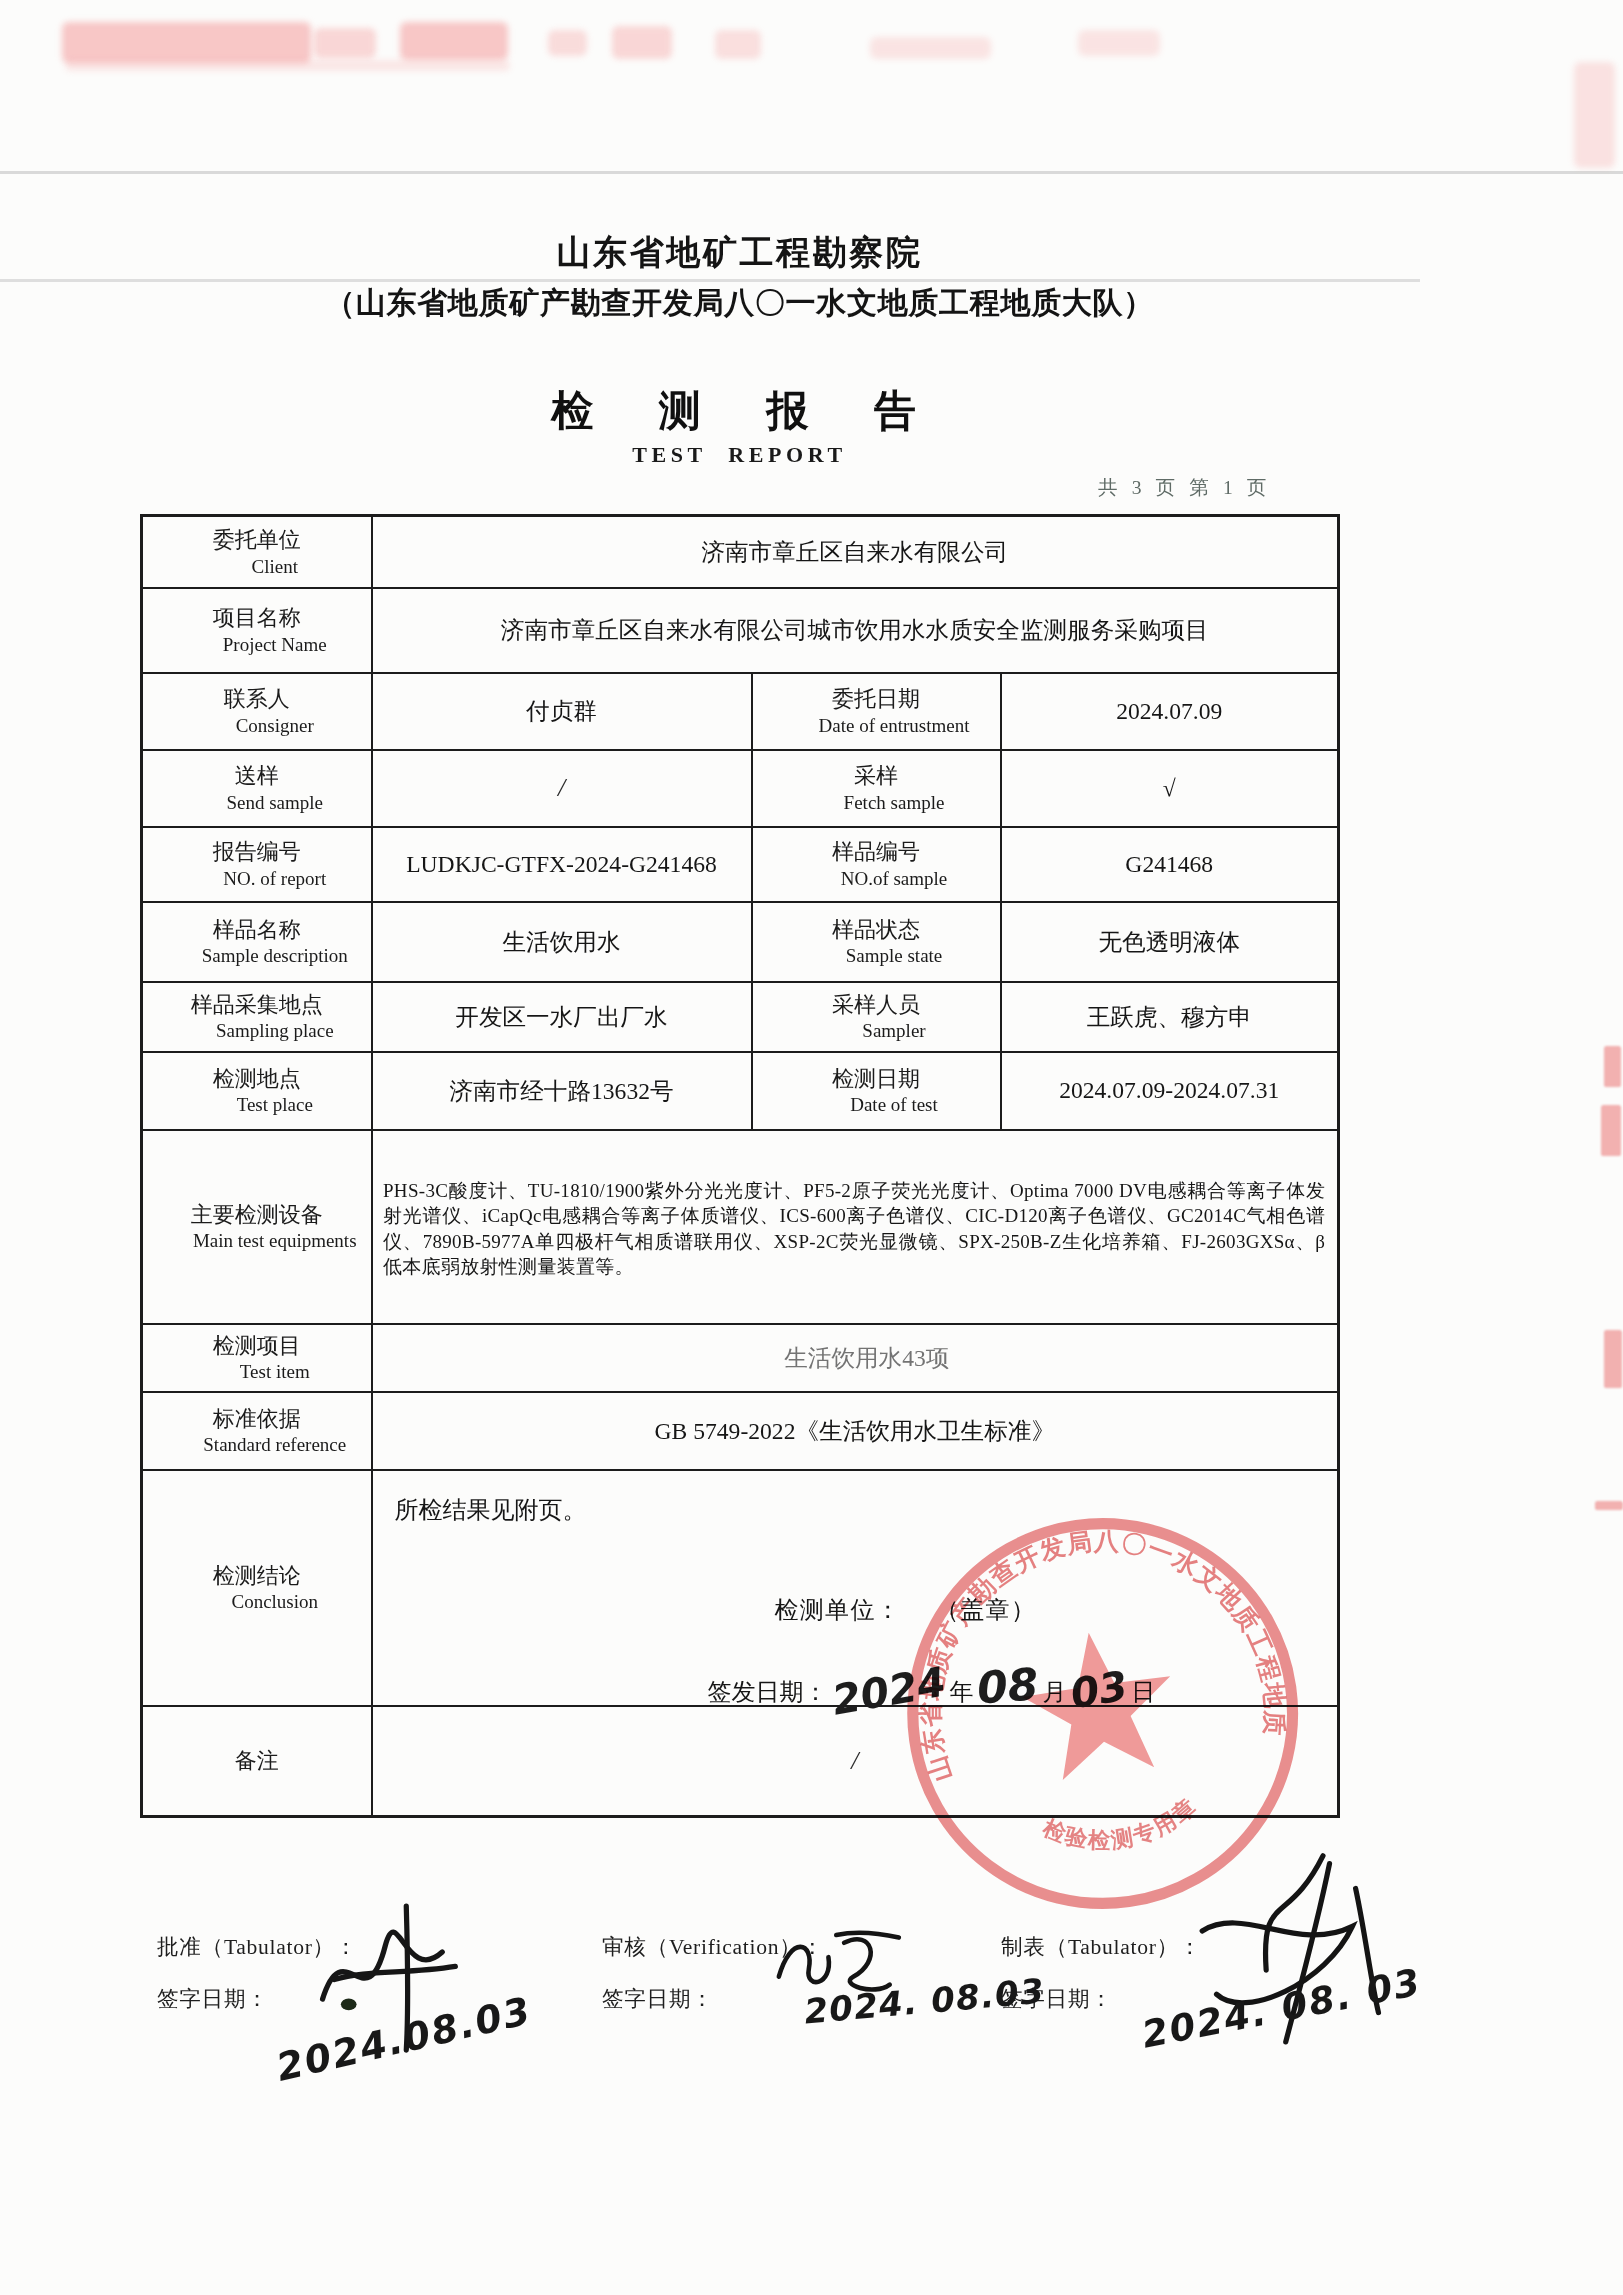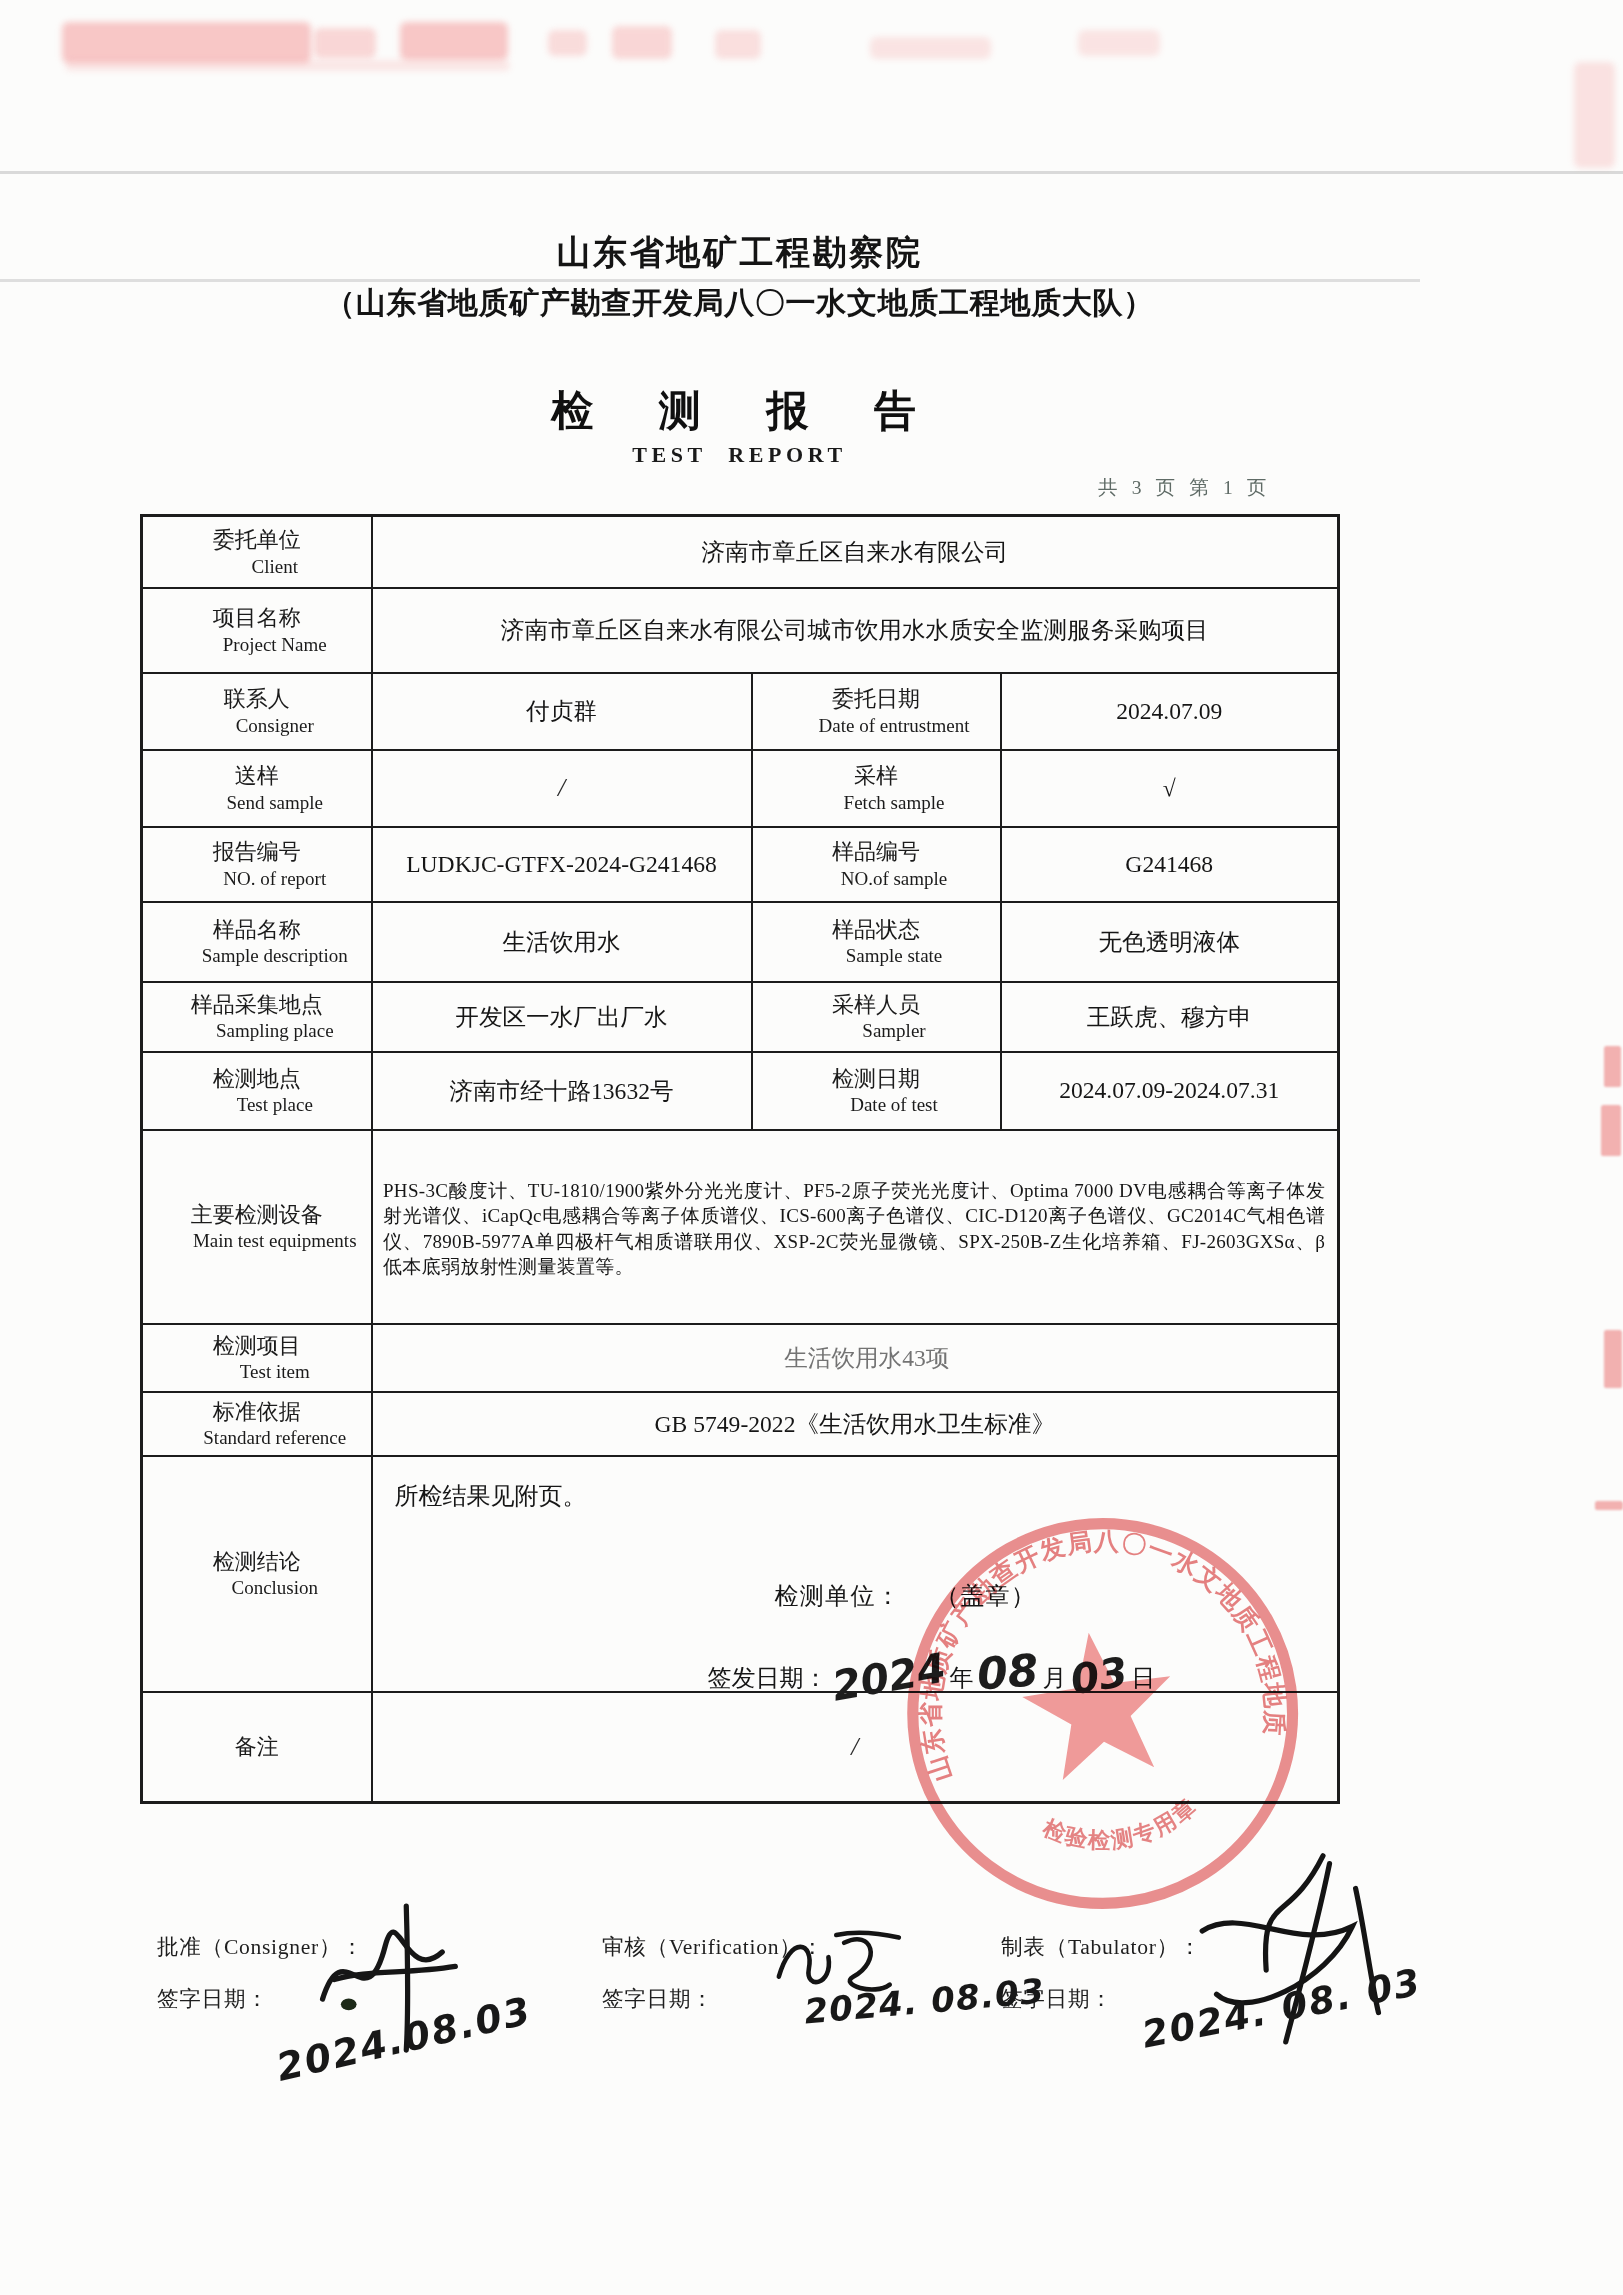--- a/index.html
+++ b/index.html
@@ -28,21 +28,21 @@
   table.report tr.r-bottom td{border-bottom:3.9px solid #1c1c1c;}
   td.lab .cn{font-size:22px;line-height:1.35;color:#1b1b1b;}
   td.lab .en{font-size:19px;line-height:1.25;color:#1b1b1b;padding-left:36px;}
   td.val{font-size:23.6px;color:#161616;}
   td.val.small{font-size:15px;line-height:1.6;padding:2.6px 6.5px;}
   td.val.faded{color:#737373;padding-left:24px;}
   td.val.slash{font-size:26px;font-style:italic;color:#2a2a2a;}
   td.val.equip{text-align:justify;padding:10.5px 11.8px 6.5px 10.5px;font-size:19px;line-height:1.34;letter-spacing:0.3px;}
   .r1{height:72px}.r2{height:85px}.r3{height:77px}.r4{height:77px}
   .r5{height:75px}.r6{height:80px}.r7{height:70px}.r8{height:88px}
-  .r9{height:78px}.r10{height:194px}.r11{height:68px}.r12{height:64px}
+  .r9{height:78px}.r10{height:194px}.r11{height:68px}.r12{height:78px}
   .r13{height:236px}.r14{height:111px}
   
   td.concl{position:relative;}
   .concl-note{position:absolute;left:22px;top:23.6px;font-size:24px;}
   .concl-unit{position:absolute;left:402px;top:123px;font-size:24px;letter-spacing:1.3px;}
   .concl-unit .gap{display:inline-block;width:34px;}
   .concl-issue{position:absolute;left:335px;top:188px;font-size:24px;white-space:nowrap;}
   .hw{font-family:"DejaVu Sans",sans-serif;font-style:italic;font-weight:bold;color:#1d1d1d;}
   .concl-issue .hw{display:inline-block;font-size:41px;margin:0 3.9px;}
   .hw-y{transform:rotate(-10deg) translateY(5.2px);}
@@ -238,21 +238,21 @@
     <circle cx="320" cy="300" r="290" fill="none" stroke="rgba(224,88,88,0.72)" stroke-width="17"></circle>
     <polygon points="316,175 287.8,256.2 201.9,257.9 270.3,309.8 245.5,392.1 316,343 386.5,392.1 361.7,309.8 430.1,257.9 344.2,256.2" fill="rgba(238,128,128,0.85)"></polygon>
     <text font-size="38" font-family="Liberation Serif, serif" font-weight="bold" fill="rgba(222,85,85,0.8)" letter-spacing="2">
       <textPath href="#arcTop">山东省地质矿产勘查开发局八〇一水文地质工程地质大队</textPath>
     </text>
     <text font-size="34" font-family="Liberation Serif, serif" font-weight="bold" fill="rgba(222,85,85,0.78)" letter-spacing="3">
       <textPath href="#arcBottom">检验检测专用章</textPath>
     </text>
   </svg>
 
-  <div class="f-label" style="left:157px;top:1932px;">批准（Consigner）：</div>
+  <div class="f-label" style="left:157px;top:1932px;">批准（Tabulator）：</div>
   <div class="f-label" style="left:157px;top:1984px;">签字日期：</div>
   <div class="f-label" style="left:602px;top:1932px;">审核（Verification）：</div>
   <div class="f-label" style="left:602px;top:1984px;">签字日期：</div>
   <div class="f-label" style="left:1001px;top:1932px;">制表（Tabulator）：</div>
   <div class="f-label" style="left:1001px;top:1984px;">签字日期：</div>
 
   <svg class="sig" style="left:308px;top:1901px;" width="190" height="157" viewBox="0 0 290 240">
     <g fill="none" stroke="#161616" stroke-width="8" stroke-linecap="round">
       <path d="M22,150 C55,45 88,185 118,68 C136,0 150,128 205,78"></path>
       <path d="M150,8 C152,80 154,160 150,228"></path>

